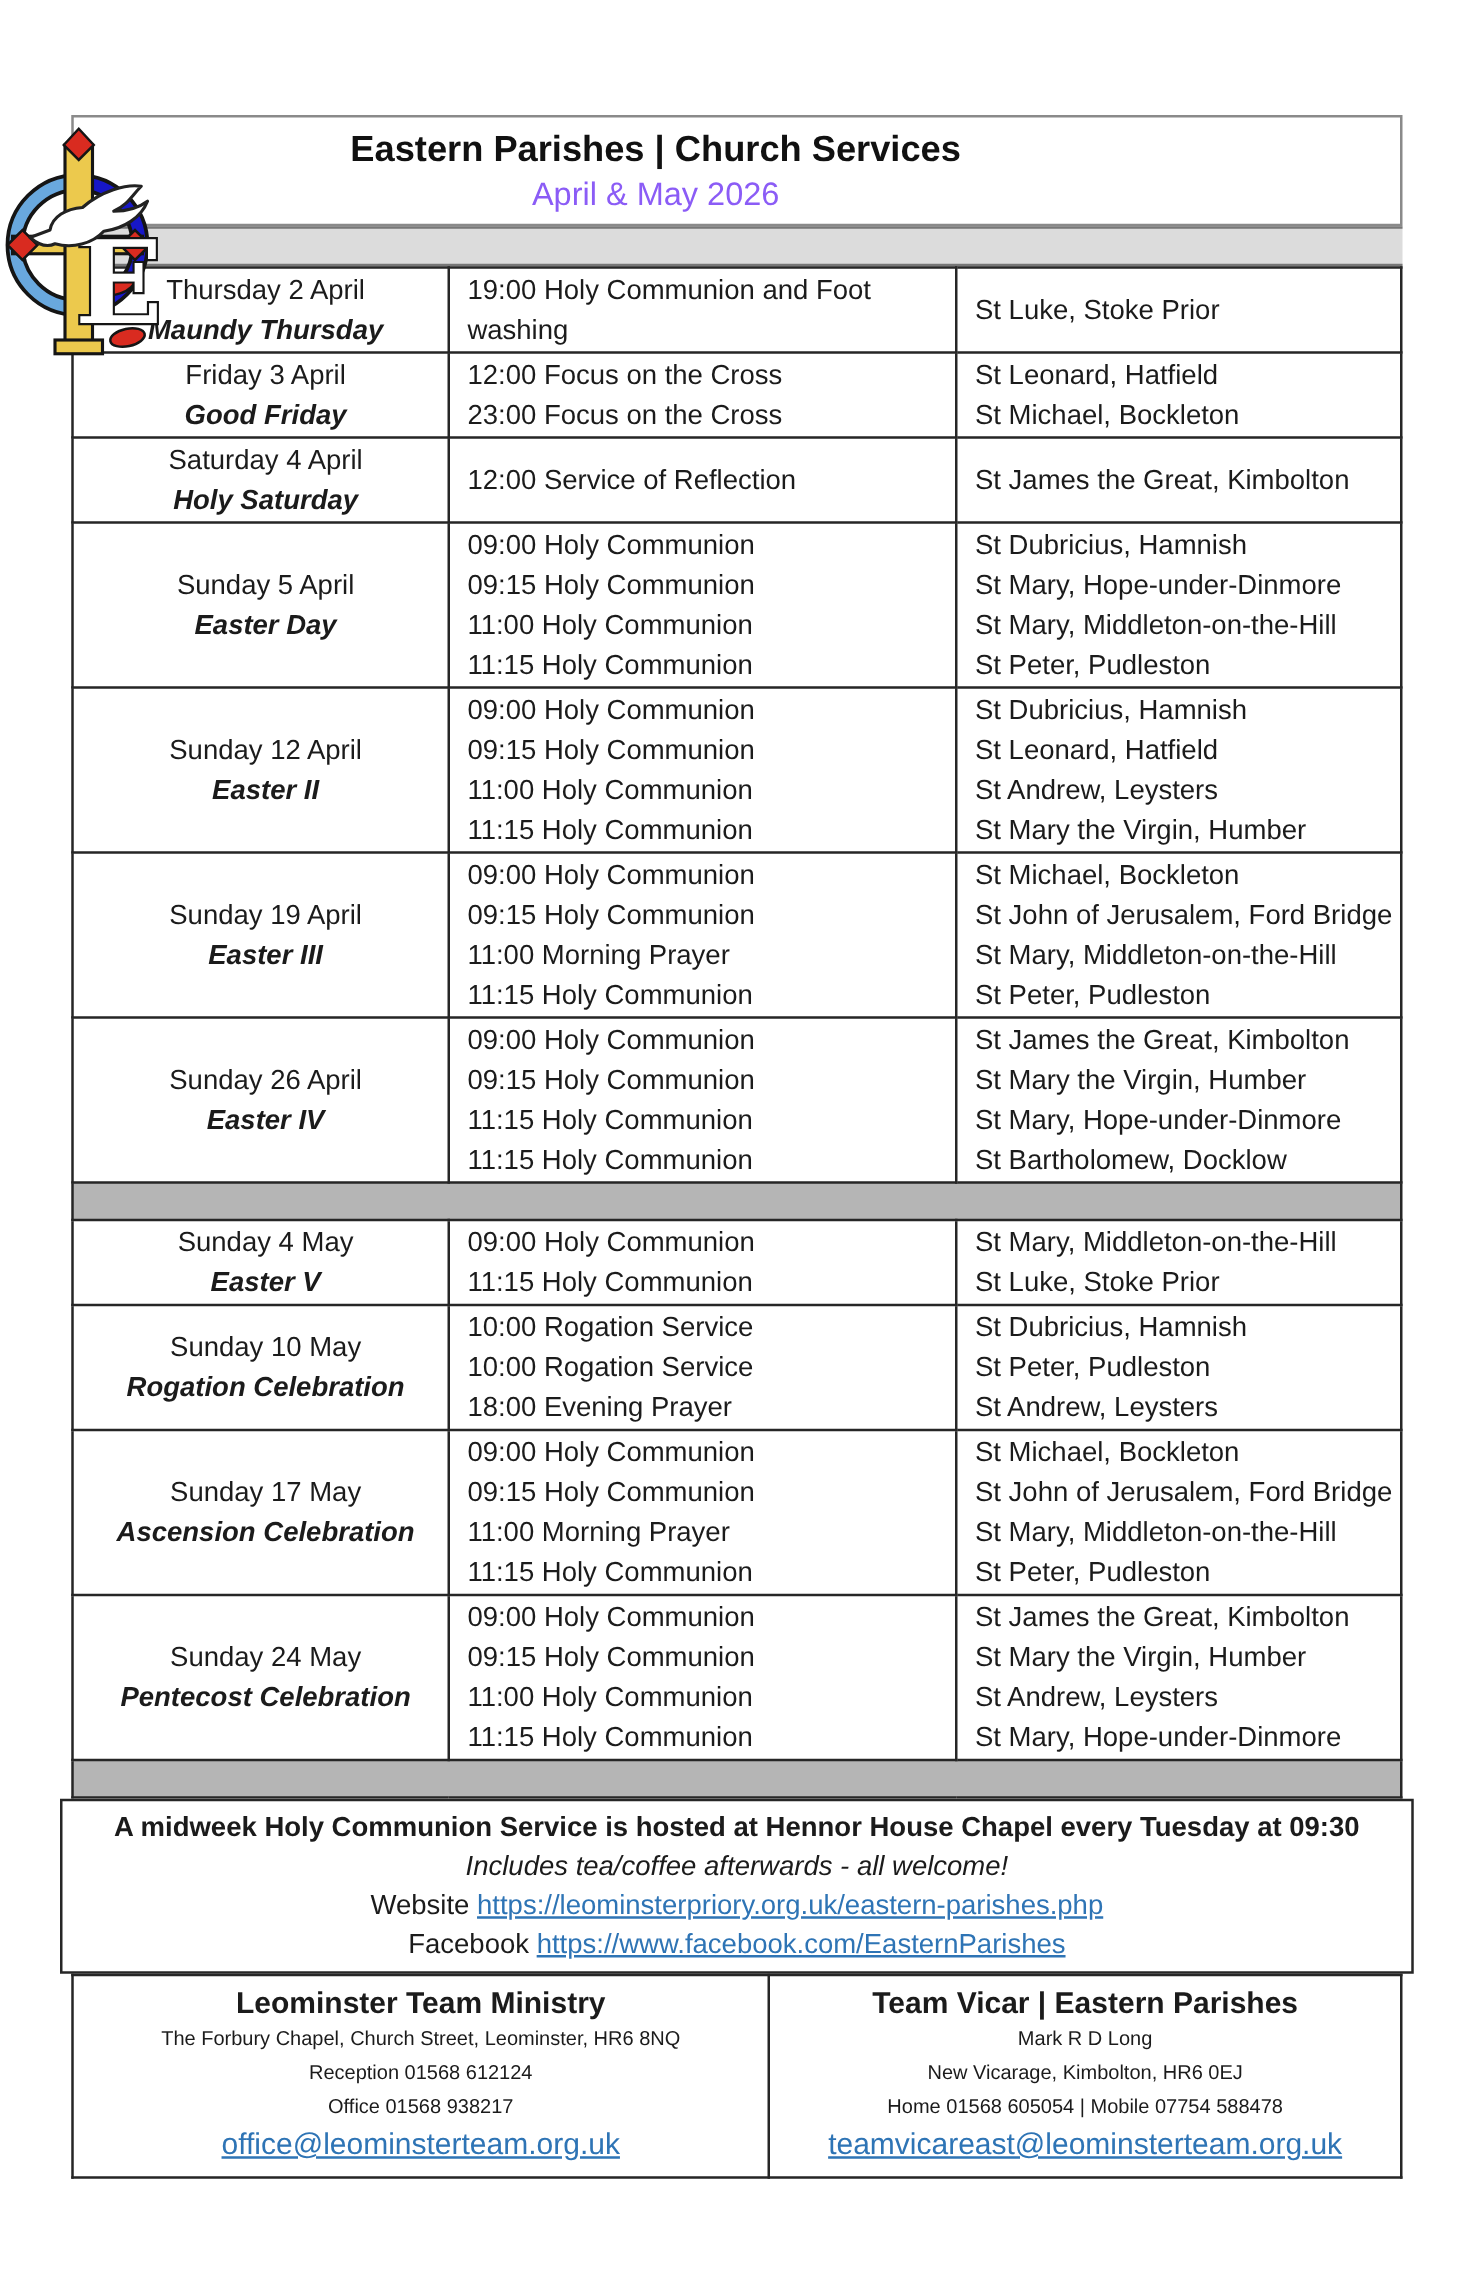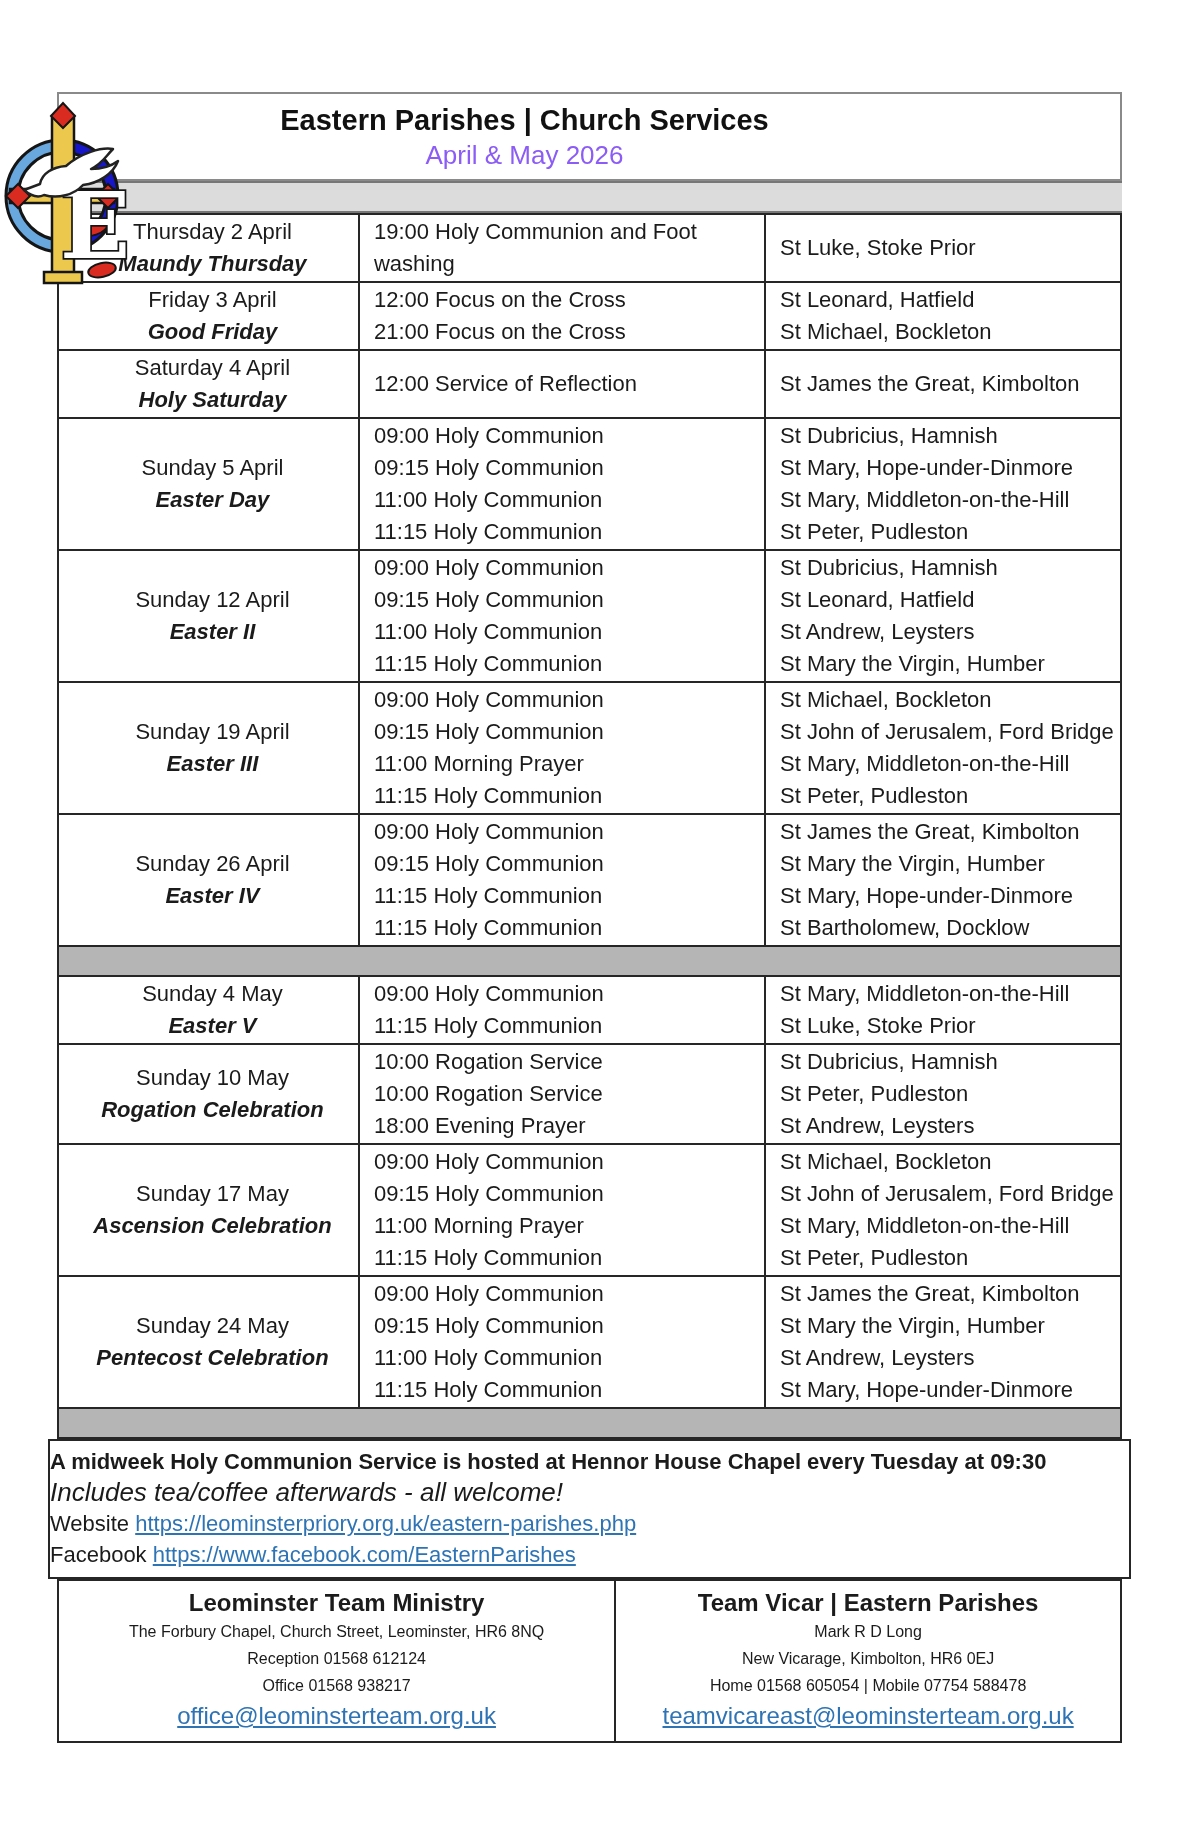--- a/index.html
+++ b/index.html
@@ -26,23 +26,23 @@
   table.services td{border:2px solid #262626;vertical-align:middle;padding:1px 6px 1px 14px;}
   td.date-cell{width:28%;text-align:center;padding:1px 4px;}
   td.svc-cell{width:38.5%;}
   td.loc-cell{width:33.5%;}
   .date-day{font-size:22px;line-height:32px;}
   .date-feast{font-size:22px;line-height:32px;font-weight:bold;font-style:italic;}
   .line{font-size:22px;line-height:32px;}
   tr.sep td{height:28px;background:#b5b5b5;padding:0;}
 
   
-  .notice-box{margin:0 48px;border:2px solid #262626;padding:5px 0 7px 0;background:#fff;}
+  .notice-box{margin:0 48px;border:2px solid #262626;text-align:center;padding:5px 0 7px 0;background:#fff;}
   .notice-line1{font-size:22px;font-weight:bold;line-height:31px;}
-  .notice-line2{font-size:26px;font-style:italic;line-height:31px;}
+  .notice-line2{font-size:22px;font-style:italic;line-height:31px;}
   .notice-line3,.notice-line4{font-size:22px;line-height:31px;}
   .link{color:#2e74b5;text-decoration:underline;cursor:pointer;}
 
   
   table.footer-table{margin:0 57px;width:1065px;border-collapse:collapse;table-layout:fixed;}
   table.footer-table td{border:2px solid #262626;text-align:center;vertical-align:top;padding:6px 8px 8px 8px;}
   td.f-left{width:52.5%;}
   td.f-right{width:47.5%;}
   .f-title{font-size:24px;font-weight:bold;line-height:31px;}
   .f-line{font-size:16px;line-height:27px;}
@@ -97,21 +97,21 @@
             <div class="line">St Luke, Stoke Prior</div>
           </td>
         </tr>
         <tr>
           <td class="date-cell">
             <div class="date-day">Friday 3 April</div>
             <div class="date-feast">Good Friday</div>
           </td>
           <td class="svc-cell">
             <div class="line">12:00 Focus on the Cross</div>
-            <div class="line">21:00 Focus on the Cross</div>
+            <div class="line">23:00 Focus on the Cross</div>
           </td>
           <td class="loc-cell">
             <div class="line">St Leonard, Hatfield</div>
             <div class="line">St Michael, Bockleton</div>
           </td>
         </tr>
         <tr>
           <td class="date-cell">
             <div class="date-day">Saturday 4 April</div>
             <div class="date-feast">Holy Saturday</div>

